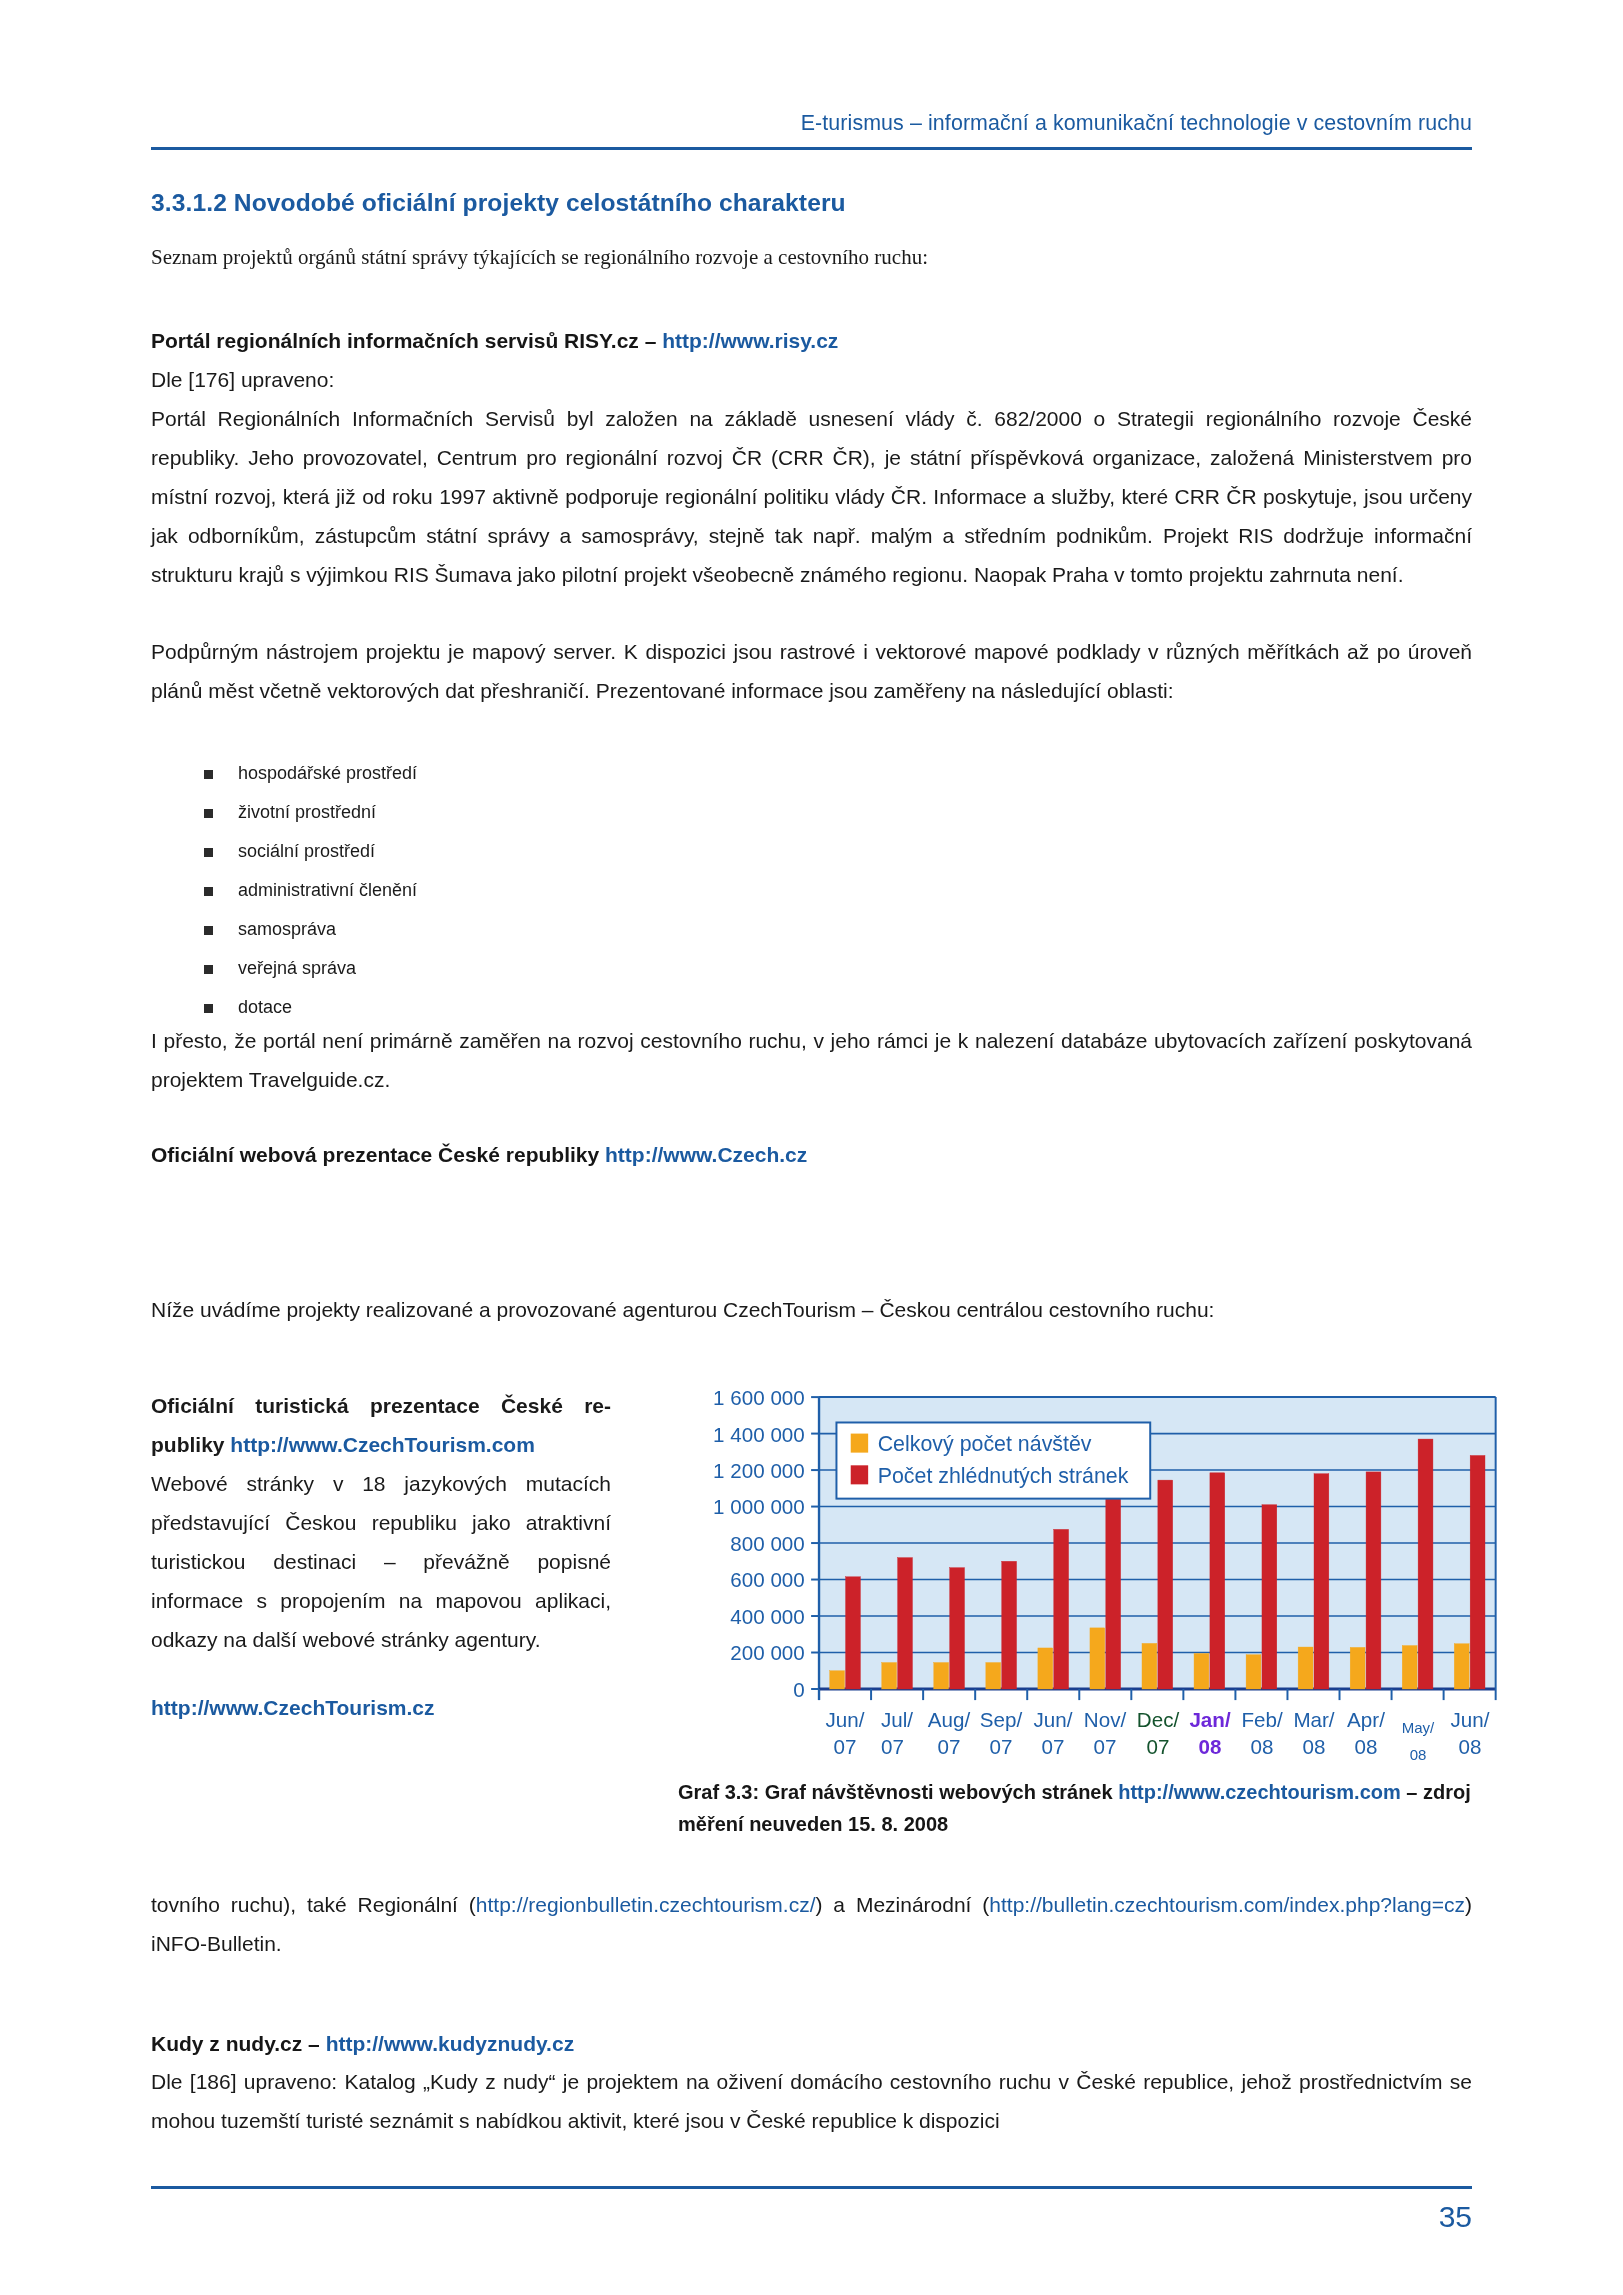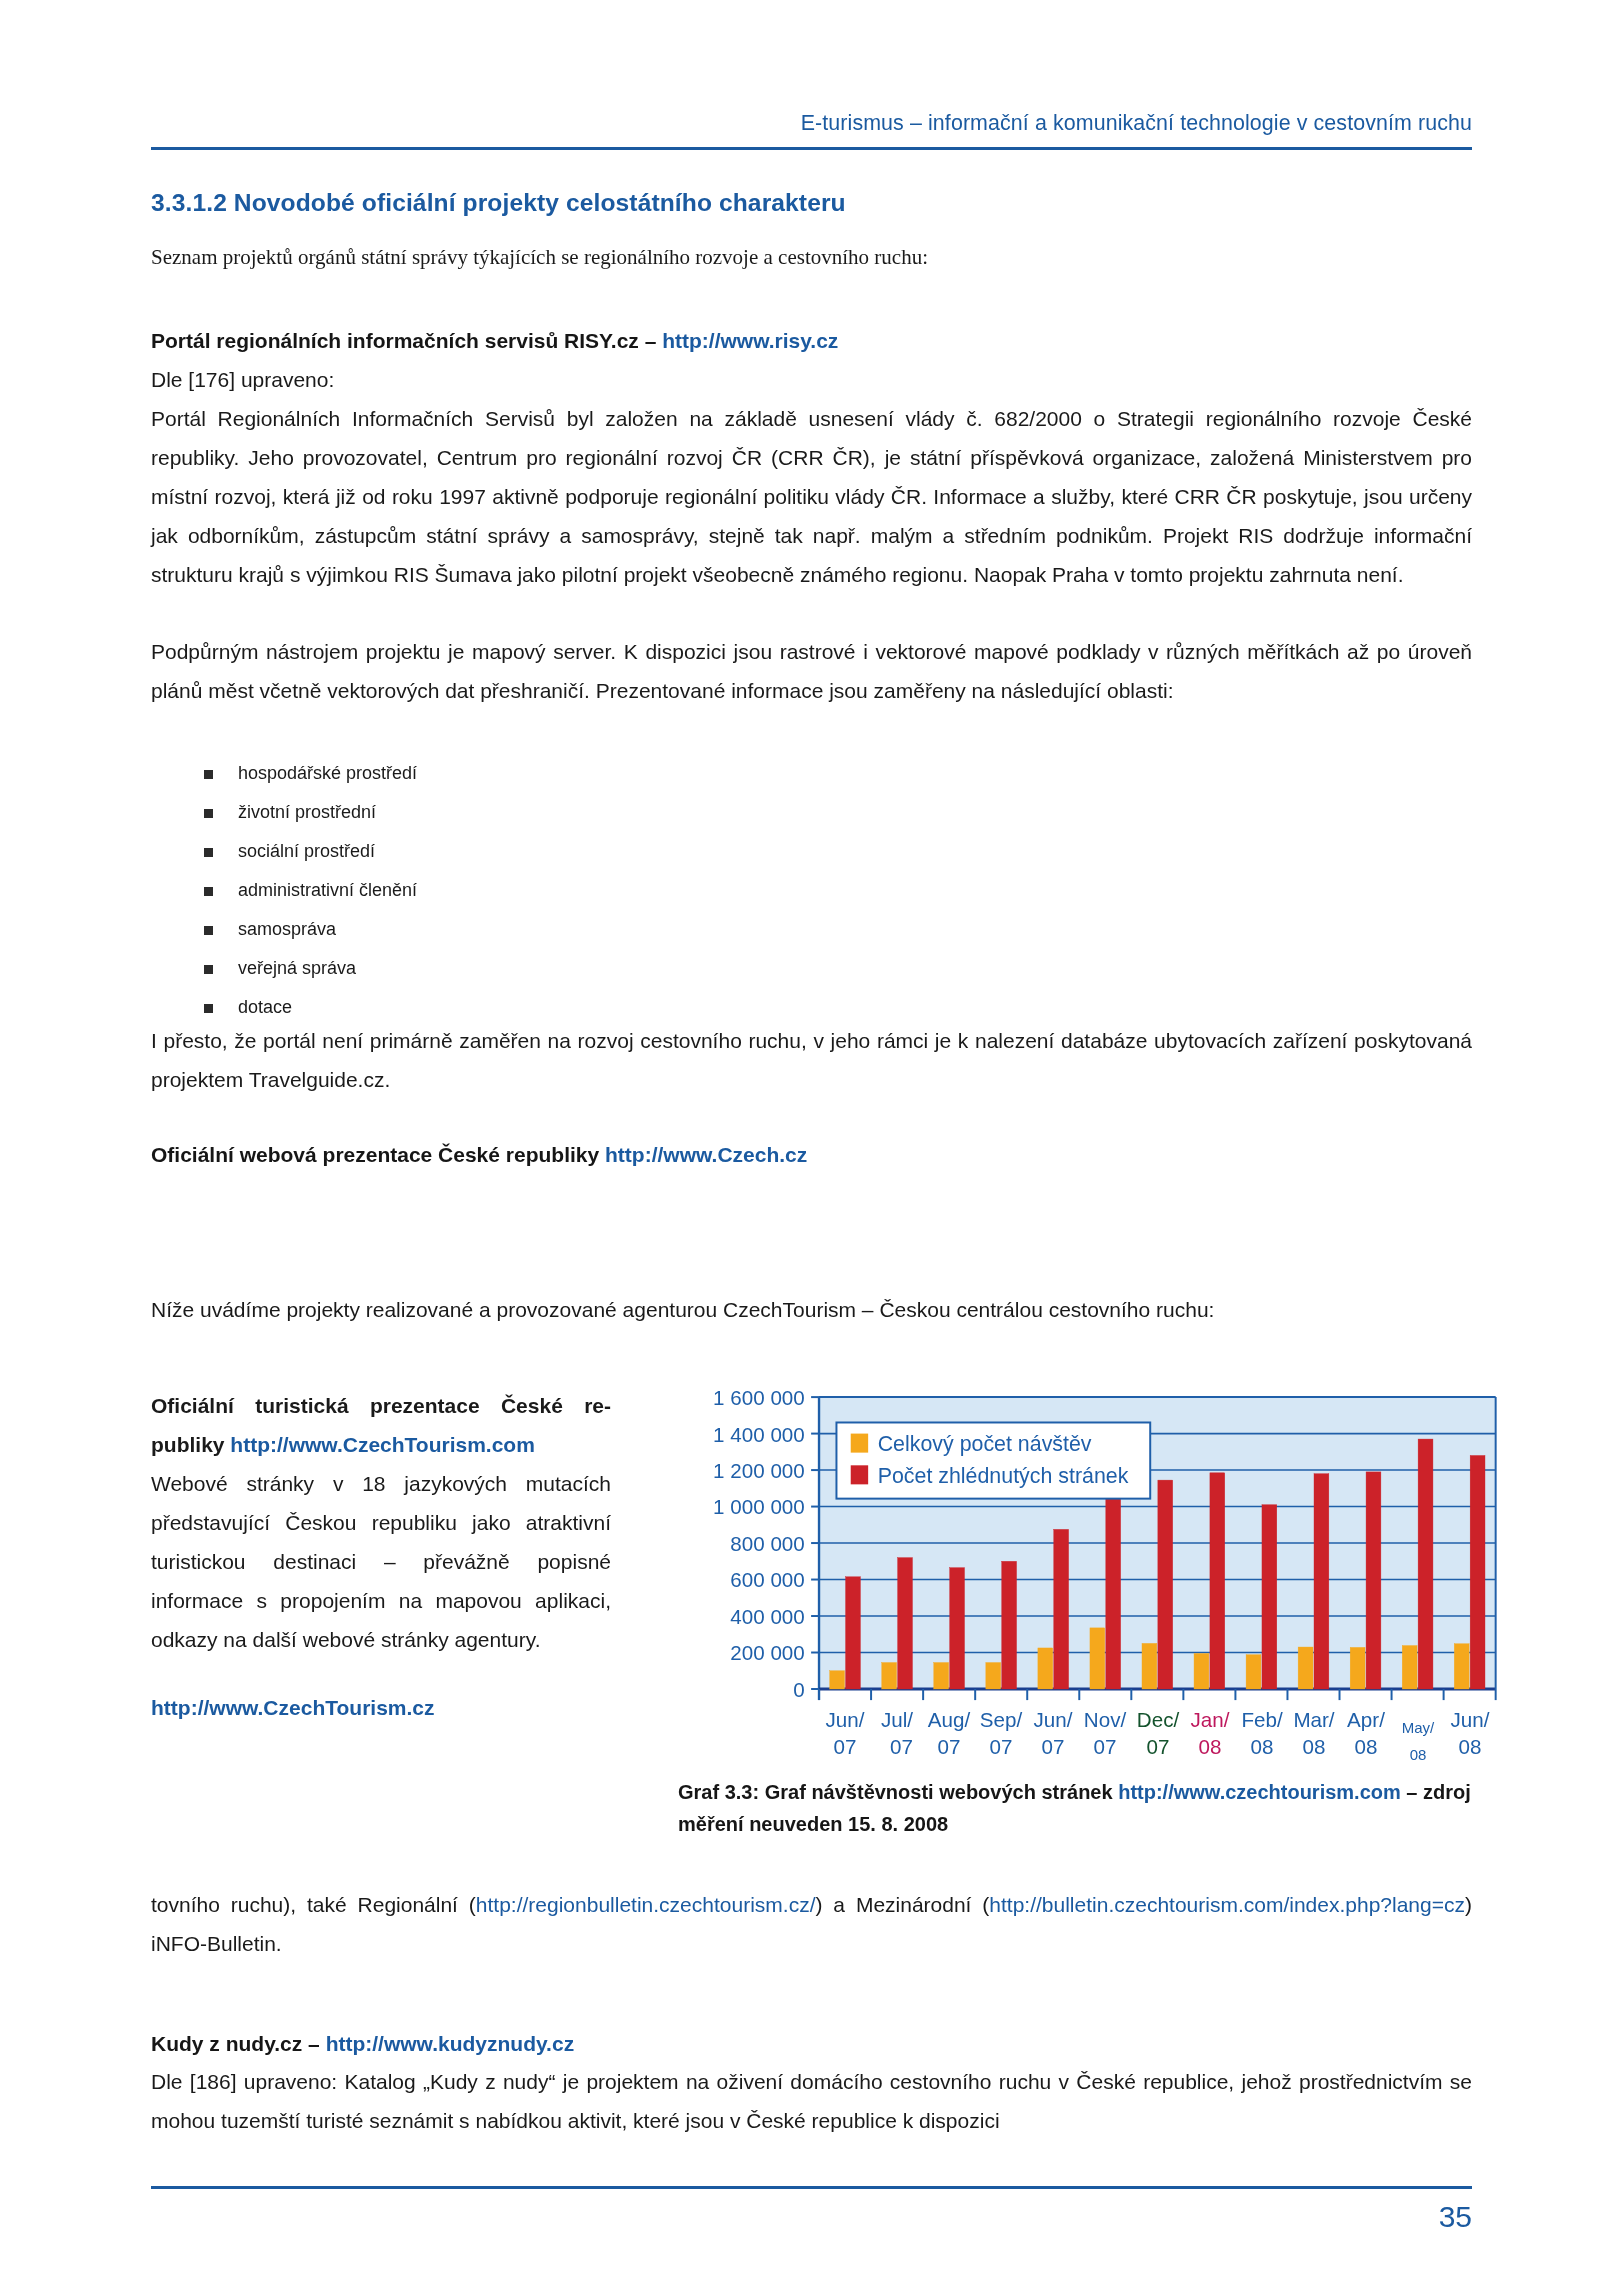--- a/index.html
+++ b/index.html
@@ -238,21 +238,21 @@
           <text x="252" y="82" fill="#1f5fa9" font-size="27" font-family="&quot;Liberation Sans&quot;, sans-serif">Celkový počet návštěv</text>
           <rect x="218" y="100" width="22" height="24" fill="#cc2229"></rect>
           <text x="252" y="122" fill="#1f5fa9" font-size="27" font-family="&quot;Liberation Sans&quot;, sans-serif">Počet zhlédnutých stránek</text>
         </g>
     </svg>
     <div id="xlabels" style="position: absolute; left: 0px; top: 0px; width: 824px; height: 396px; pointer-events: none;">
         <div style="position: absolute; transform: translateX(-50%); left: 167px; top: 320px; font-size: 20.6px; line-height: 27px; color: rgb(31, 95, 169); text-align: center; white-space: nowrap;">
           <div>Jun/</div>
           <div>07</div>
         </div>
-        <div style="position: absolute; transform: translateX(-50%); left: 219px; top: 320px; font-size: 20.6px; line-height: 27px; color: rgb(31, 95, 169); text-align: right; white-space: nowrap;">
+        <div style="position: absolute; transform: translateX(-50%); left: 219px; top: 320px; font-size: 20.6px; line-height: 27px; color: rgb(31, 95, 169); text-align: left; white-space: nowrap;">
           <div>Jul/</div>
           <div>07</div>
         </div>
         <div style="position: absolute; transform: translateX(-50%); left: 271px; top: 320px; font-size: 20.6px; line-height: 27px; color: rgb(31, 95, 169); text-align: center; white-space: nowrap;">
           <div>Aug/</div>
           <div>07</div>
         </div>
         <div style="position: absolute; transform: translateX(-50%); left: 323px; top: 320px; font-size: 20.6px; line-height: 27px; color: rgb(31, 95, 169); text-align: center; white-space: nowrap;">
           <div>Sep/</div>
           <div>07</div>
@@ -262,21 +262,21 @@
           <div>07</div>
         </div>
         <div style="position: absolute; transform: translateX(-50%); left: 427px; top: 320px; font-size: 20.6px; line-height: 27px; color: rgb(31, 95, 169); text-align: center; white-space: nowrap;">
           <div>Nov/</div>
           <div>07</div>
         </div>
         <div style="position: absolute; transform: translateX(-50%); left: 480px; top: 320px; font-size: 20.6px; line-height: 27px; color: #14532d; text-align: center; white-space: nowrap;">
           <div>Dec/</div>
           <div>07</div>
         </div>
-        <div style="position: absolute; transform: translateX(-50%); left: 532px; top: 320px; font-size: 20.6px; line-height: 27px; color: #be185d; text-align: center; white-space: nowrap;">
+        <div style="position: absolute; transform: translateX(-50%); left: 532px; top: 320px; font-size: 20.6px; line-height: 27px; color: #6d28d9; text-align: center; white-space: nowrap; font-weight: bold;">
           <div>Jan/</div>
           <div>08</div>
         </div>
         <div style="position: absolute; transform: translateX(-50%); left: 584px; top: 320px; font-size: 20.6px; line-height: 27px; color: rgb(31, 95, 169); text-align: center; white-space: nowrap;">
           <div>Feb/</div>
           <div>08</div>
         </div>
         <div style="position: absolute; transform: translateX(-50%); left: 636px; top: 320px; font-size: 20.6px; line-height: 27px; color: rgb(31, 95, 169); text-align: center; white-space: nowrap;">
           <div>Mar/</div>
           <div>08</div>

